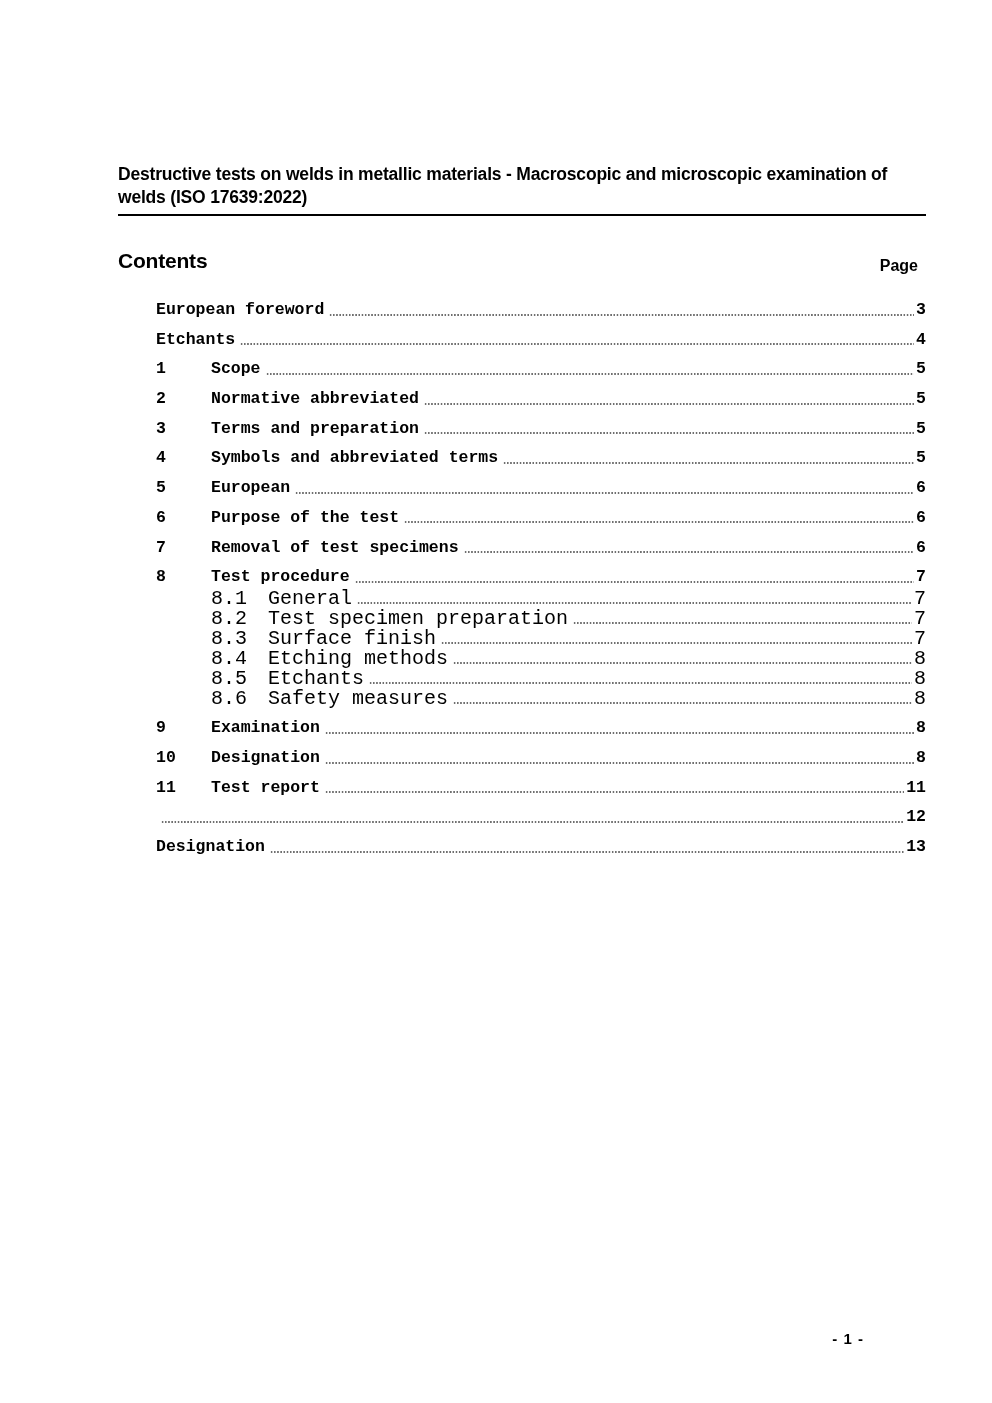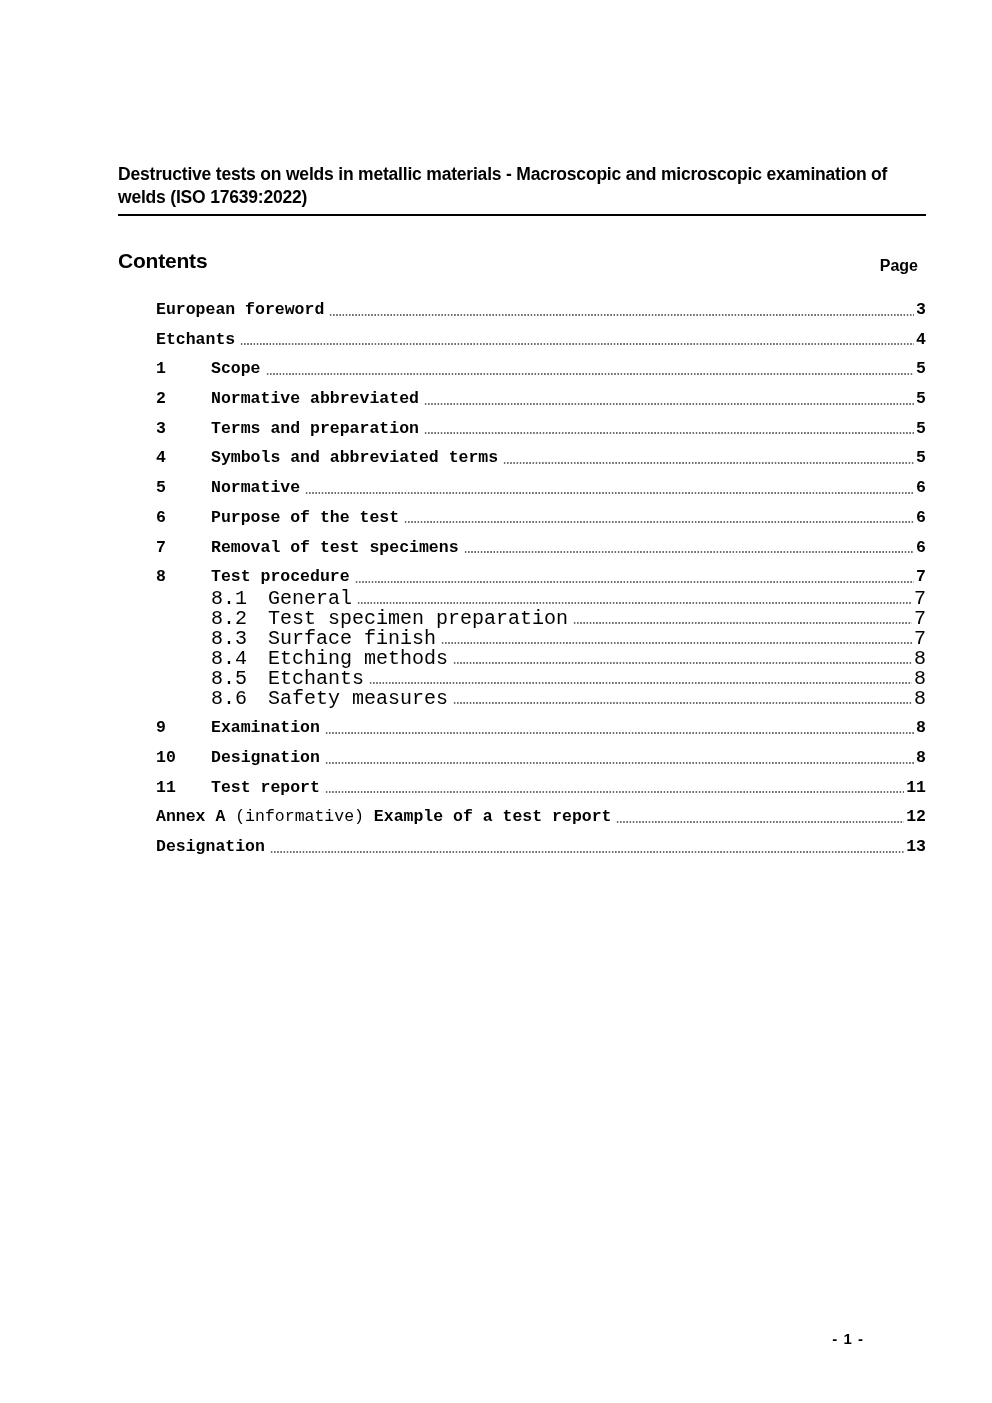--- a/index.html
+++ b/index.html
@@ -133,21 +133,21 @@
         <span class="toc-page">5</span>
       </div>
       <div class="toc-row l1">
         <span class="toc-num">4</span>
         <span class="toc-title">Symbols and abbreviated terms</span>
         <span class="leader"></span>
         <span class="toc-page">5</span>
       </div>
       <div class="toc-row l1">
         <span class="toc-num">5</span>
-        <span class="toc-title">Normative</span>
+        <span class="toc-title">European</span>
         <span class="leader"></span>
         <span class="toc-page">6</span>
       </div>
       <div class="toc-row l1">
         <span class="toc-num">6</span>
         <span class="toc-title">Purpose of the test</span>
         <span class="leader"></span>
         <span class="toc-page">6</span>
       </div>
       <div class="toc-row l1">
@@ -216,21 +216,20 @@
         <span class="leader"></span>
         <span class="toc-page">8</span>
       </div>
       <div class="toc-row l1">
         <span class="toc-num">11</span>
         <span class="toc-title">Test report</span>
         <span class="leader"></span>
         <span class="toc-page">11</span>
       </div>
       <div class="toc-row l1">
-        <span class="toc-title"><span>Annex A </span><span class="reg">(informative) </span><span>Example of a test report</span></span>
         <span class="leader"></span>
         <span class="toc-page">12</span>
       </div>
       <div class="toc-row l1">
         <span class="toc-title">Designation</span>
         <span class="leader"></span>
         <span class="toc-page">13</span>
       </div>
     </div>
 

